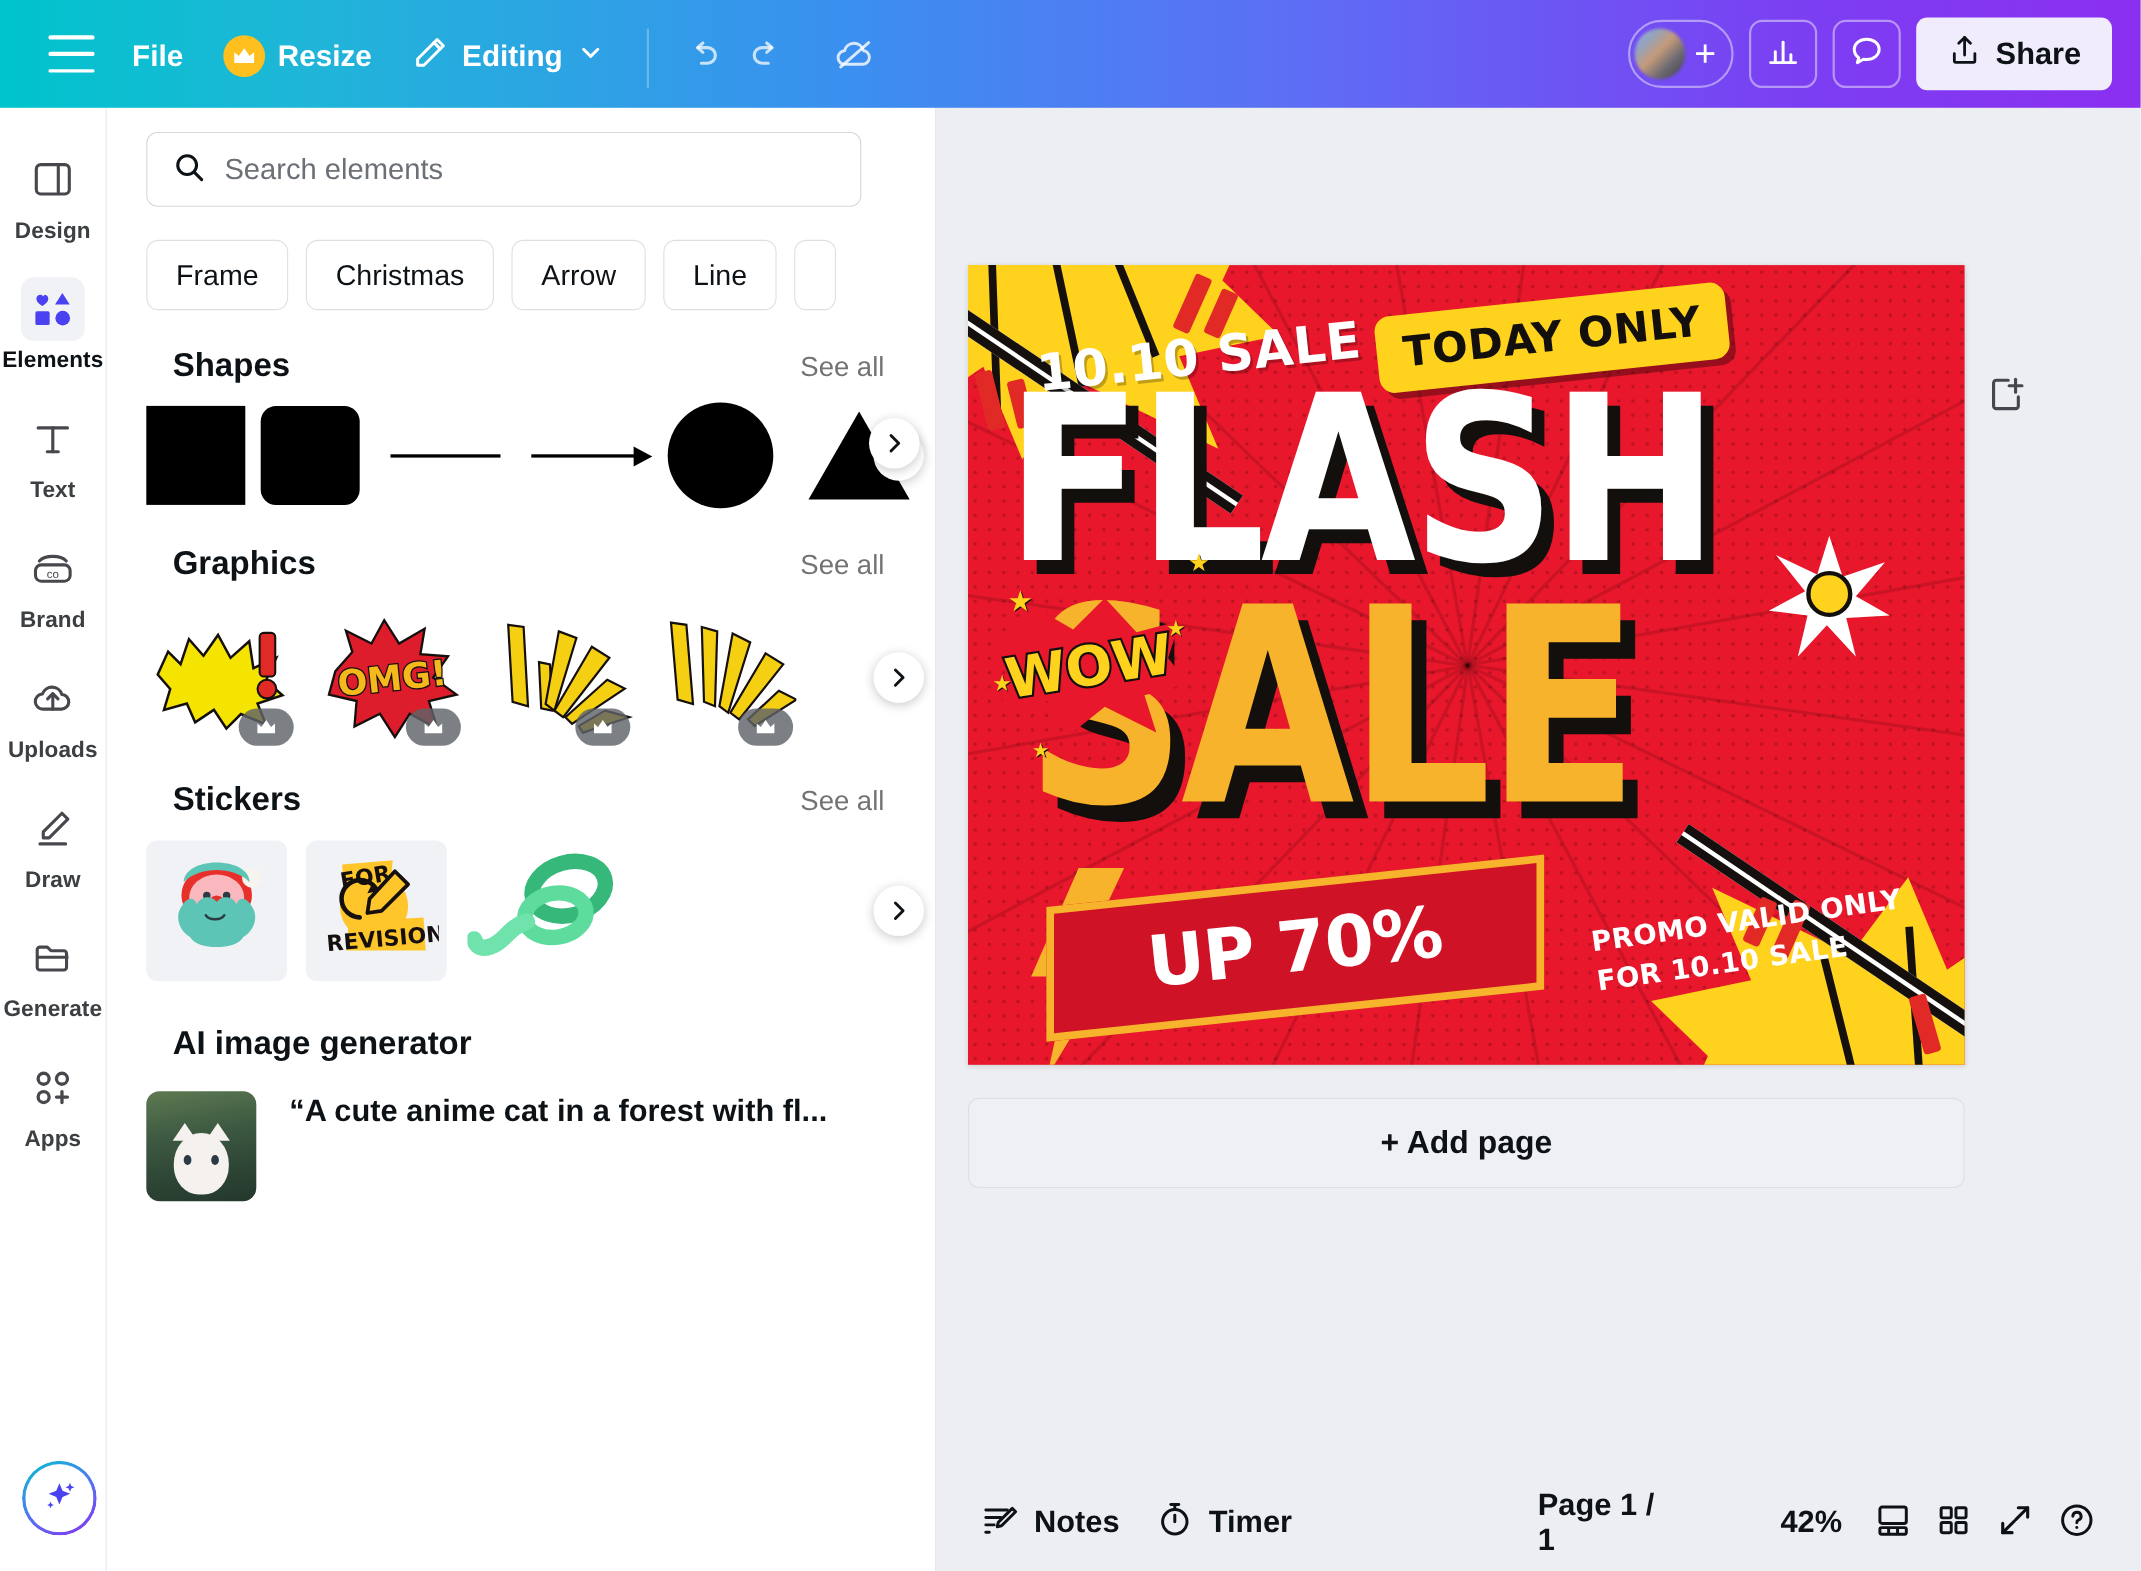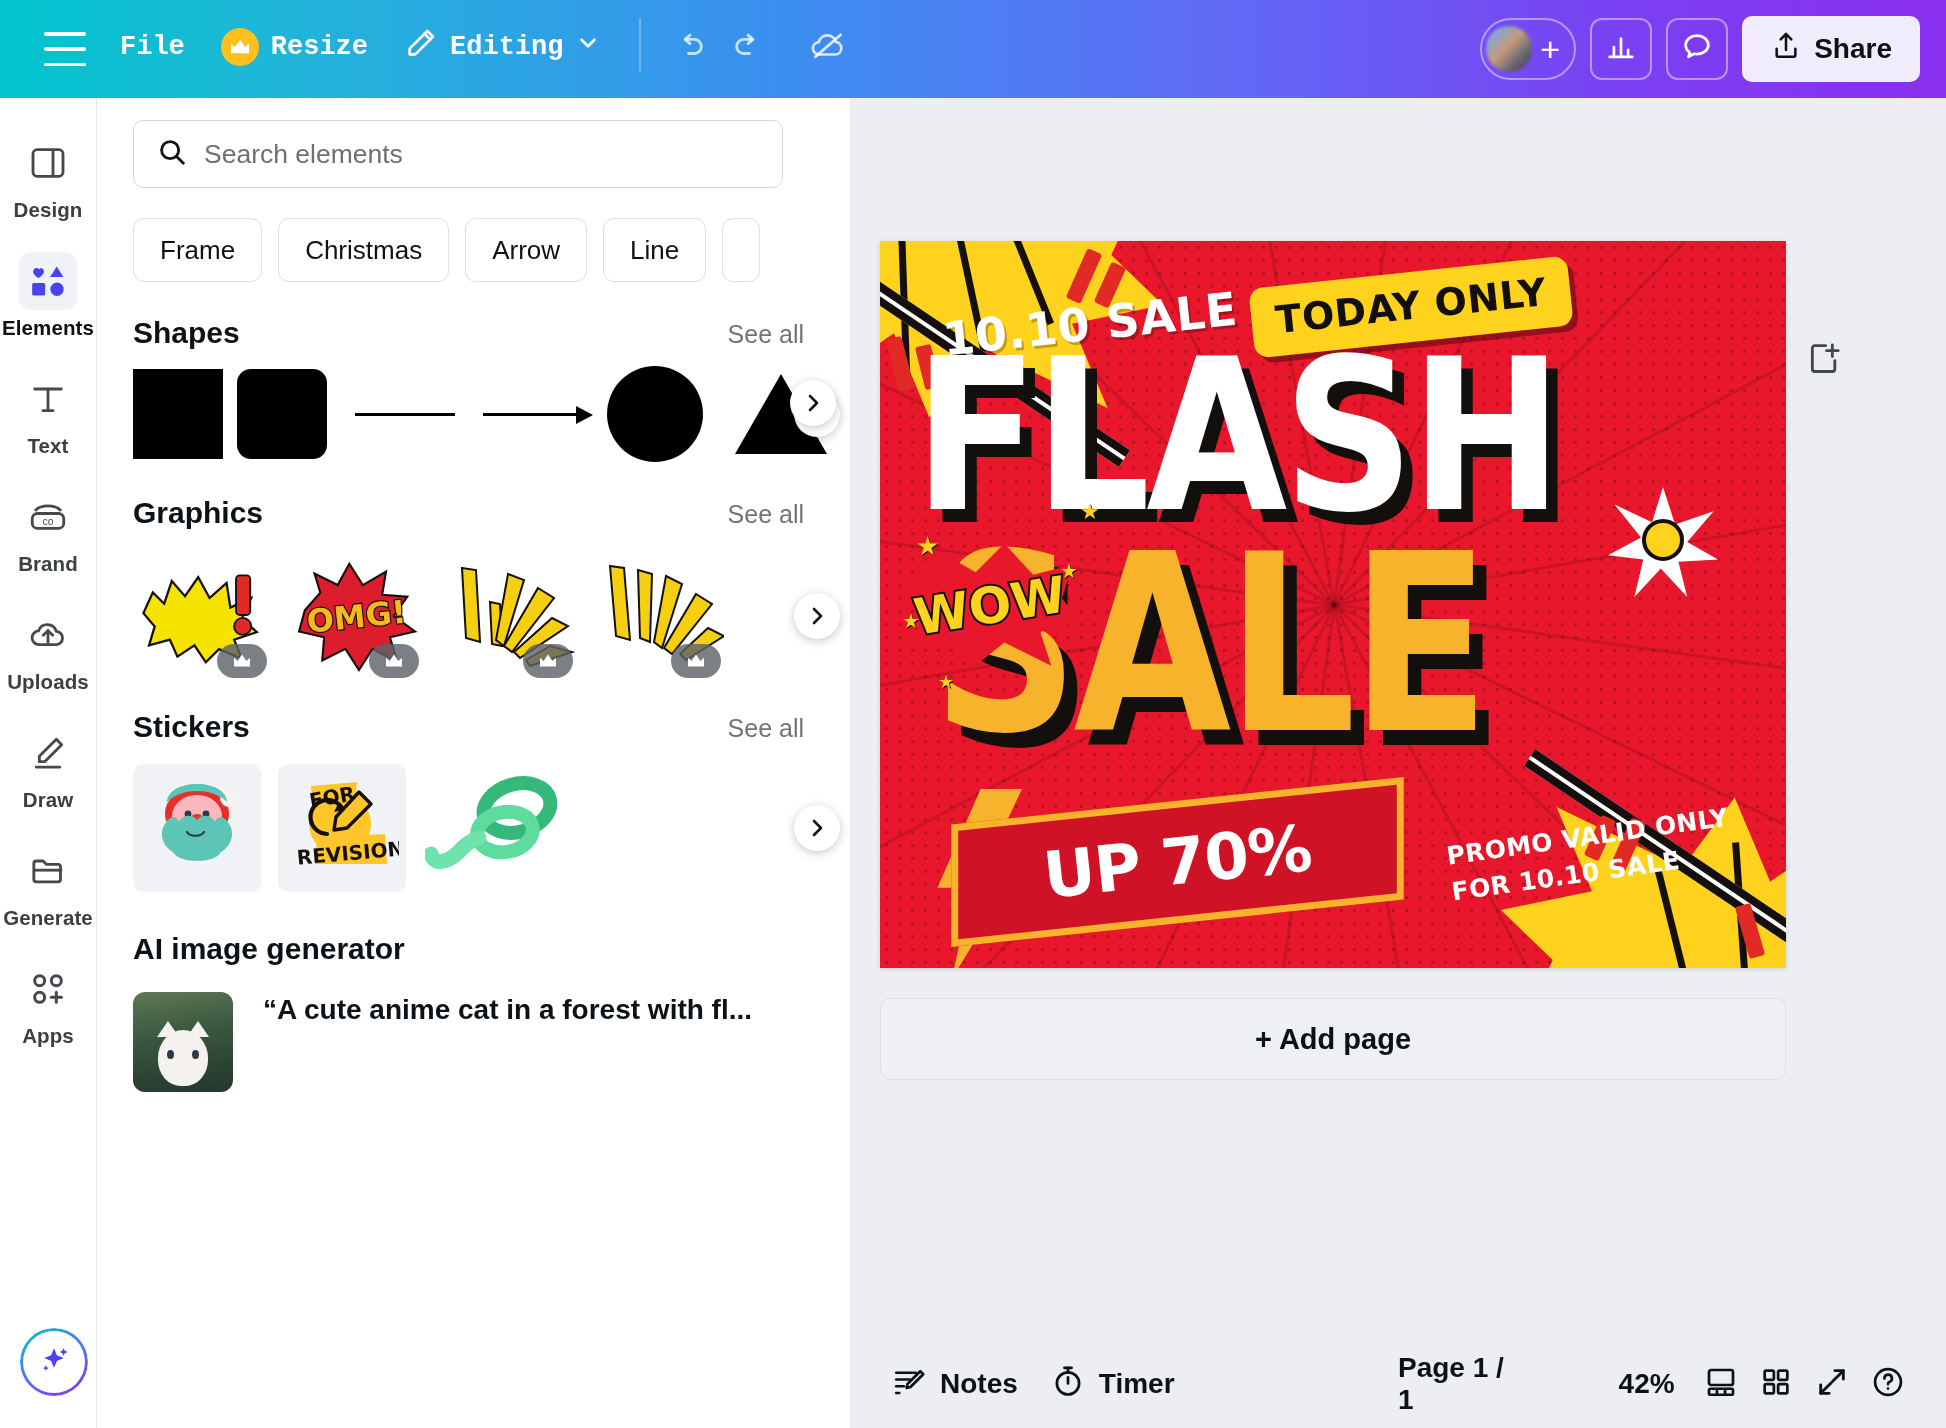--- a/index.html
+++ b/index.html
@@ -12,21 +12,21 @@
 
   
   .topbar {
     position: absolute; top: 0; left: 0;
     width: 1946px; height: 98px;
     background: linear-gradient(90deg, #00c4cc 0%, #1fb6d8 14%, #3b8ff0 40%, #5c6ff5 60%, #7b3ff2 84%, #8b2ff0 100%);
     display: flex; align-items: center;
     color: #fff;
     z-index: 40;
   }
-  .tb-left { display: flex; align-items: flex-start; gap: 0px; padding-left: 28px; font-family: Liberation Mono, monospace; }
+  .tb-left { display: flex; align-items: flex-end; gap: 0px; padding-left: 28px; }
   .tb-btn {
     display: flex; align-items: center; gap: 12px;
     height: 58px; padding: 0 18px; border-radius: 8px;
     font-size: 27px; font-weight: 600; color: #fff; white-space: nowrap;
     cursor: pointer;
   }
   .hamburger { width: 42px; height: 34px; display: flex; flex-direction: column; justify-content: space-between; }
   .hamburger span { display: block; height: 3.5px; background: #fff; border-radius: 2px; }
   .crown-badge {
     width: 38px; height: 38px; border-radius: 50%;
@@ -119,21 +119,21 @@
   .chip {
     height: 64px; padding: 0 26px; border: 1.6px solid #dcdfe4; border-radius: 11px;
     display: flex; align-items: center; font-size: 26px; color: #0d1216; white-space: nowrap;
     cursor: pointer; background: #fff;
   }
 
   .sec-head {
     display: flex; align-items: baseline; justify-content: space-between;
     padding: 0 46px 0 36px; margin-top: 34px;
   }
-  .sec-title { font-size: 30px; font-weight: 700; color: #0d1216; }
+  .sec-title { font-size: 30px; font-weight: 700; color: #0d1216; margin-left: 24px; }
   .see-all { font-size: 25px; color: #737373; cursor: pointer; }
 
   .row { position: relative; padding-left: 36px; margin-top: 16px; }
   .row-inner { display: flex; align-items: center; gap: 14px; }
 
   .shape-sq { width: 90px; height: 90px; background: #000; }
   .shape-rsq { width: 90px; height: 90px; background: #000; border-radius: 14px; }
   .shape-circ { width: 96px; height: 96px; background: #000; border-radius: 50%; }
   .shape-line { width: 100px; height: 3px; background: #000; }
   .shape-arrow { width: 110px; height: 20px; position: relative; }

